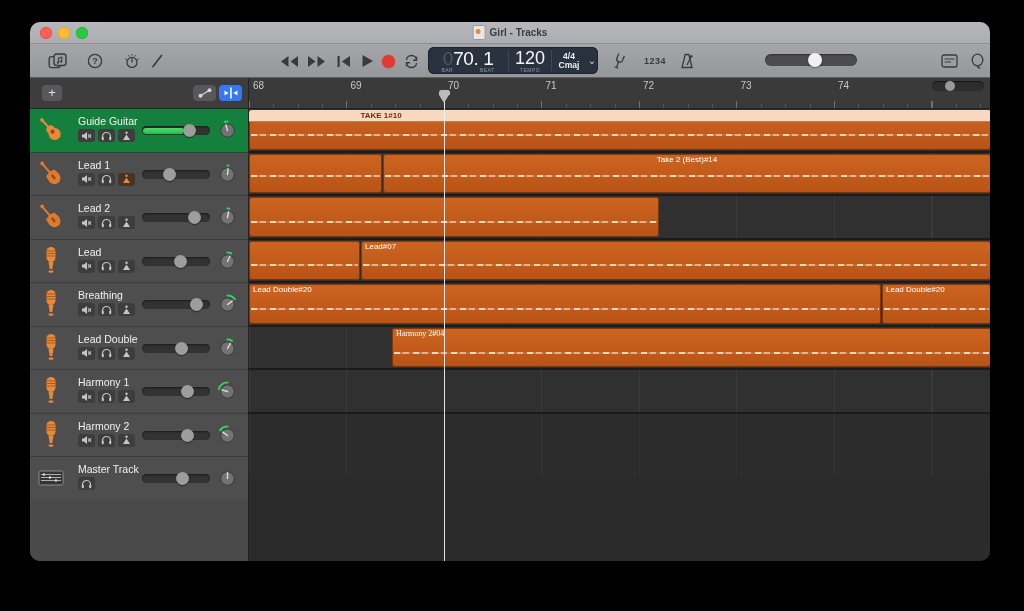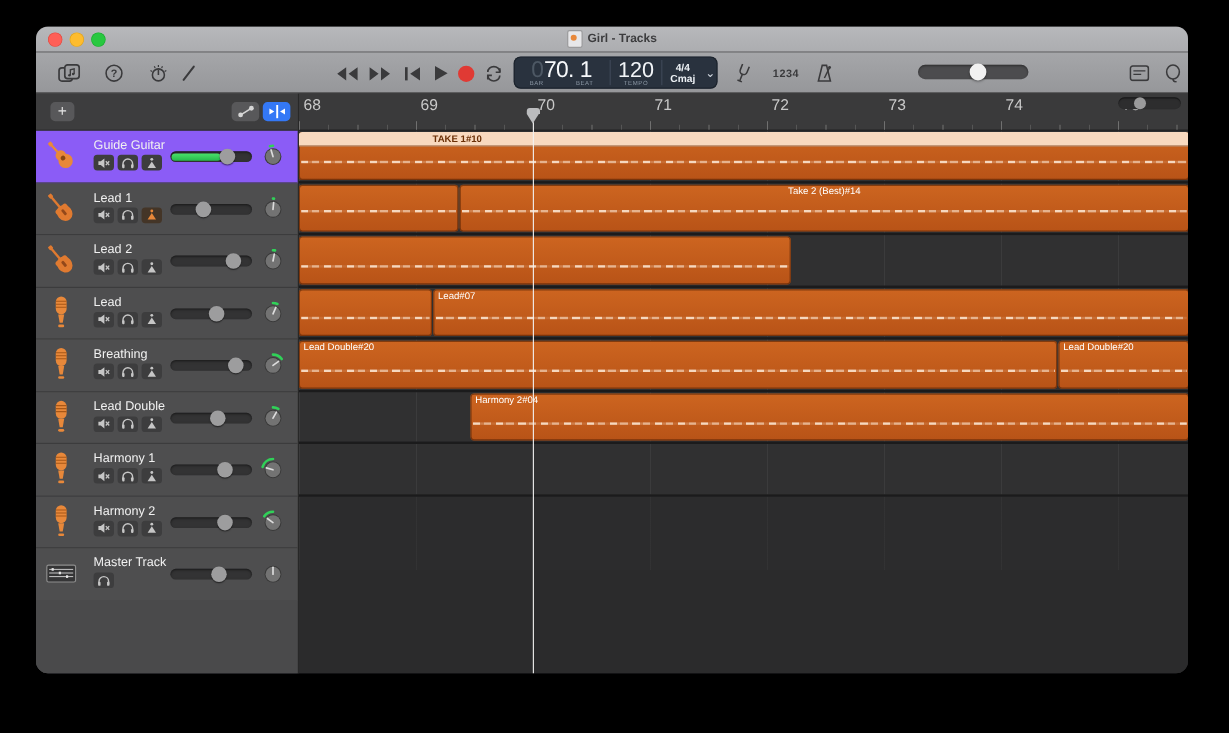--- a/index.html
+++ b/index.html
@@ -55,40 +55,40 @@
   
   .main{position:relative;display:flex;height:485px;}
   .panel{position:relative;width:218px;background:#4a4a4b;border-right:1px solid #232324;flex:none;}
   .panel-top{position:relative;height:30px;background:#3d3d3e;border-bottom:1px solid #2b2b2c;}
   .addbtn{position:absolute;left:12px;top:7px;width:20px;height:16px;border-radius:4px;
           background:#58585a;color:#e3e3e3;font-size:13px;line-height:15px;text-align:center;}
   .ptbtn{position:absolute;top:7px;width:23px;height:16px;border-radius:4px;background:#58585a;
          display:flex;align-items:center;justify-content:center;color:#d6d6d6;}
   .ptbtn.blue{background:var(--blue);}
   .trow{position:relative;height:42.5px;border-bottom:1px solid #3c3c3d;background:#4e4e4f;}
-  .trow.sel{background:#8b5cf6;}
+  .trow.sel{background:#15803d;}
   .ticon{position:absolute;left:4px;top:50%;transform:translateY(-50%);width:34px;height:32px;
          display:flex;align-items:center;justify-content:center;}
   .tname{position:absolute;left:48px;top:6px;font-size:10.5px;color:#f1f1f1;white-space:nowrap;}
   .tbtns{position:absolute;left:48px;top:20px;display:flex;gap:3px;}
   .sbtn{width:17px;height:13px;border-radius:3px;background:#3d3d3e;display:flex;align-items:center;
         justify-content:center;color:#c6c6c6;}
   .sbtn.on{color:var(--orange);background:#443527;}
   .slider{position:absolute;left:112px;top:17px;width:68px;height:9px;border-radius:5px;
           background:#333334;box-shadow:inset 0 1px 2px rgba(0,0,0,.5);}
   .sfill{position:absolute;left:1px;top:1.5px;height:6px;border-radius:3px;
          background:linear-gradient(#49e06a,#27b94c);}
   .sknob{position:absolute;top:-2px;width:13px;height:13px;border-radius:50%;background:#9d9d9e;
          box-shadow:0 1px 1px rgba(0,0,0,.5);}
   .panknob{position:absolute;left:187px;top:11px;width:21px;height:21px;}
   .panel-fill{position:absolute;left:0;right:0;bottom:0;top:421.5px;background:#4a4a4b;}
   
   .timeline{position:relative;flex:1;background:#2b2b2c;overflow:hidden;}
   .ruler{position:relative;height:30px;background:#3a3a3b;border-bottom:1px solid #1f1f20;}
-  .rnum{position:absolute;top:2px;font-size:13px;color:#c9c9c9;}
+  .rnum{position:absolute;top:2px;font-size:10px;color:#c9c9c9;}
   .ticks{position:absolute;left:0;right:0;bottom:0;height:7px;
      background-image:repeating-linear-gradient(90deg,#707070 0 1px,transparent 1px 97.5px),
                       repeating-linear-gradient(90deg,#565656 0 1px,transparent 1px 24.375px);
      background-size:100% 7px,100% 4px;background-position:0 0,0 3px;background-repeat:no-repeat;}
   .zoomslider{position:absolute;right:6px;top:3px;width:52px;height:10px;border-radius:5px;
               background:#2d2d2e;box-shadow:inset 0 1px 1px rgba(0,0,0,.5);}
   .zknob{position:absolute;top:0;width:10px;height:10px;border-radius:50%;background:#9a9a9b;}
   .lane{position:relative;height:41.5px;border-bottom:2px solid #1b1b1c;background:#303031;
     background-image:repeating-linear-gradient(90deg,rgba(255,255,255,.055) 0 1px,transparent 1px 97.5px);}
   .tl-fill{position:relative;height:61.5px;background:#2c2c2d;
@@ -817,21 +817,21 @@
               <div class="region" style="left: 0px; width: 632px;">
                 <span class="rlabel">Lead Double#20</span>
                 <div class="wave" style="top: 60%;"></div>
               </div>
               <div class="region" style="left: 633px; width: 109px;">
                 <span class="rlabel">Lead Double#20</span>
                 <div class="wave" style="top: 60%;"></div>
               </div>
             </div>
             <div class="lane" id="lane7">
-              <div class="region" style="left: 143px; width: 599px;">
+              <div class="region" style="left: 143px; width: 599px; font-family: Liberation Serif, serif;">
                 <span class="rlabel">Harmony 2#04</span>
                 <div class="wave" style="top: 62%;"></div>
               </div>
             </div>
             <div class="lane" id="lane8"></div>
           </div>
         <div class="tl-fill"></div>
         <div class="playhead" id="playhead" style="left: 195px;">
           <span class="ph-cap"></span>
           <span class="ph-tri"></span>

